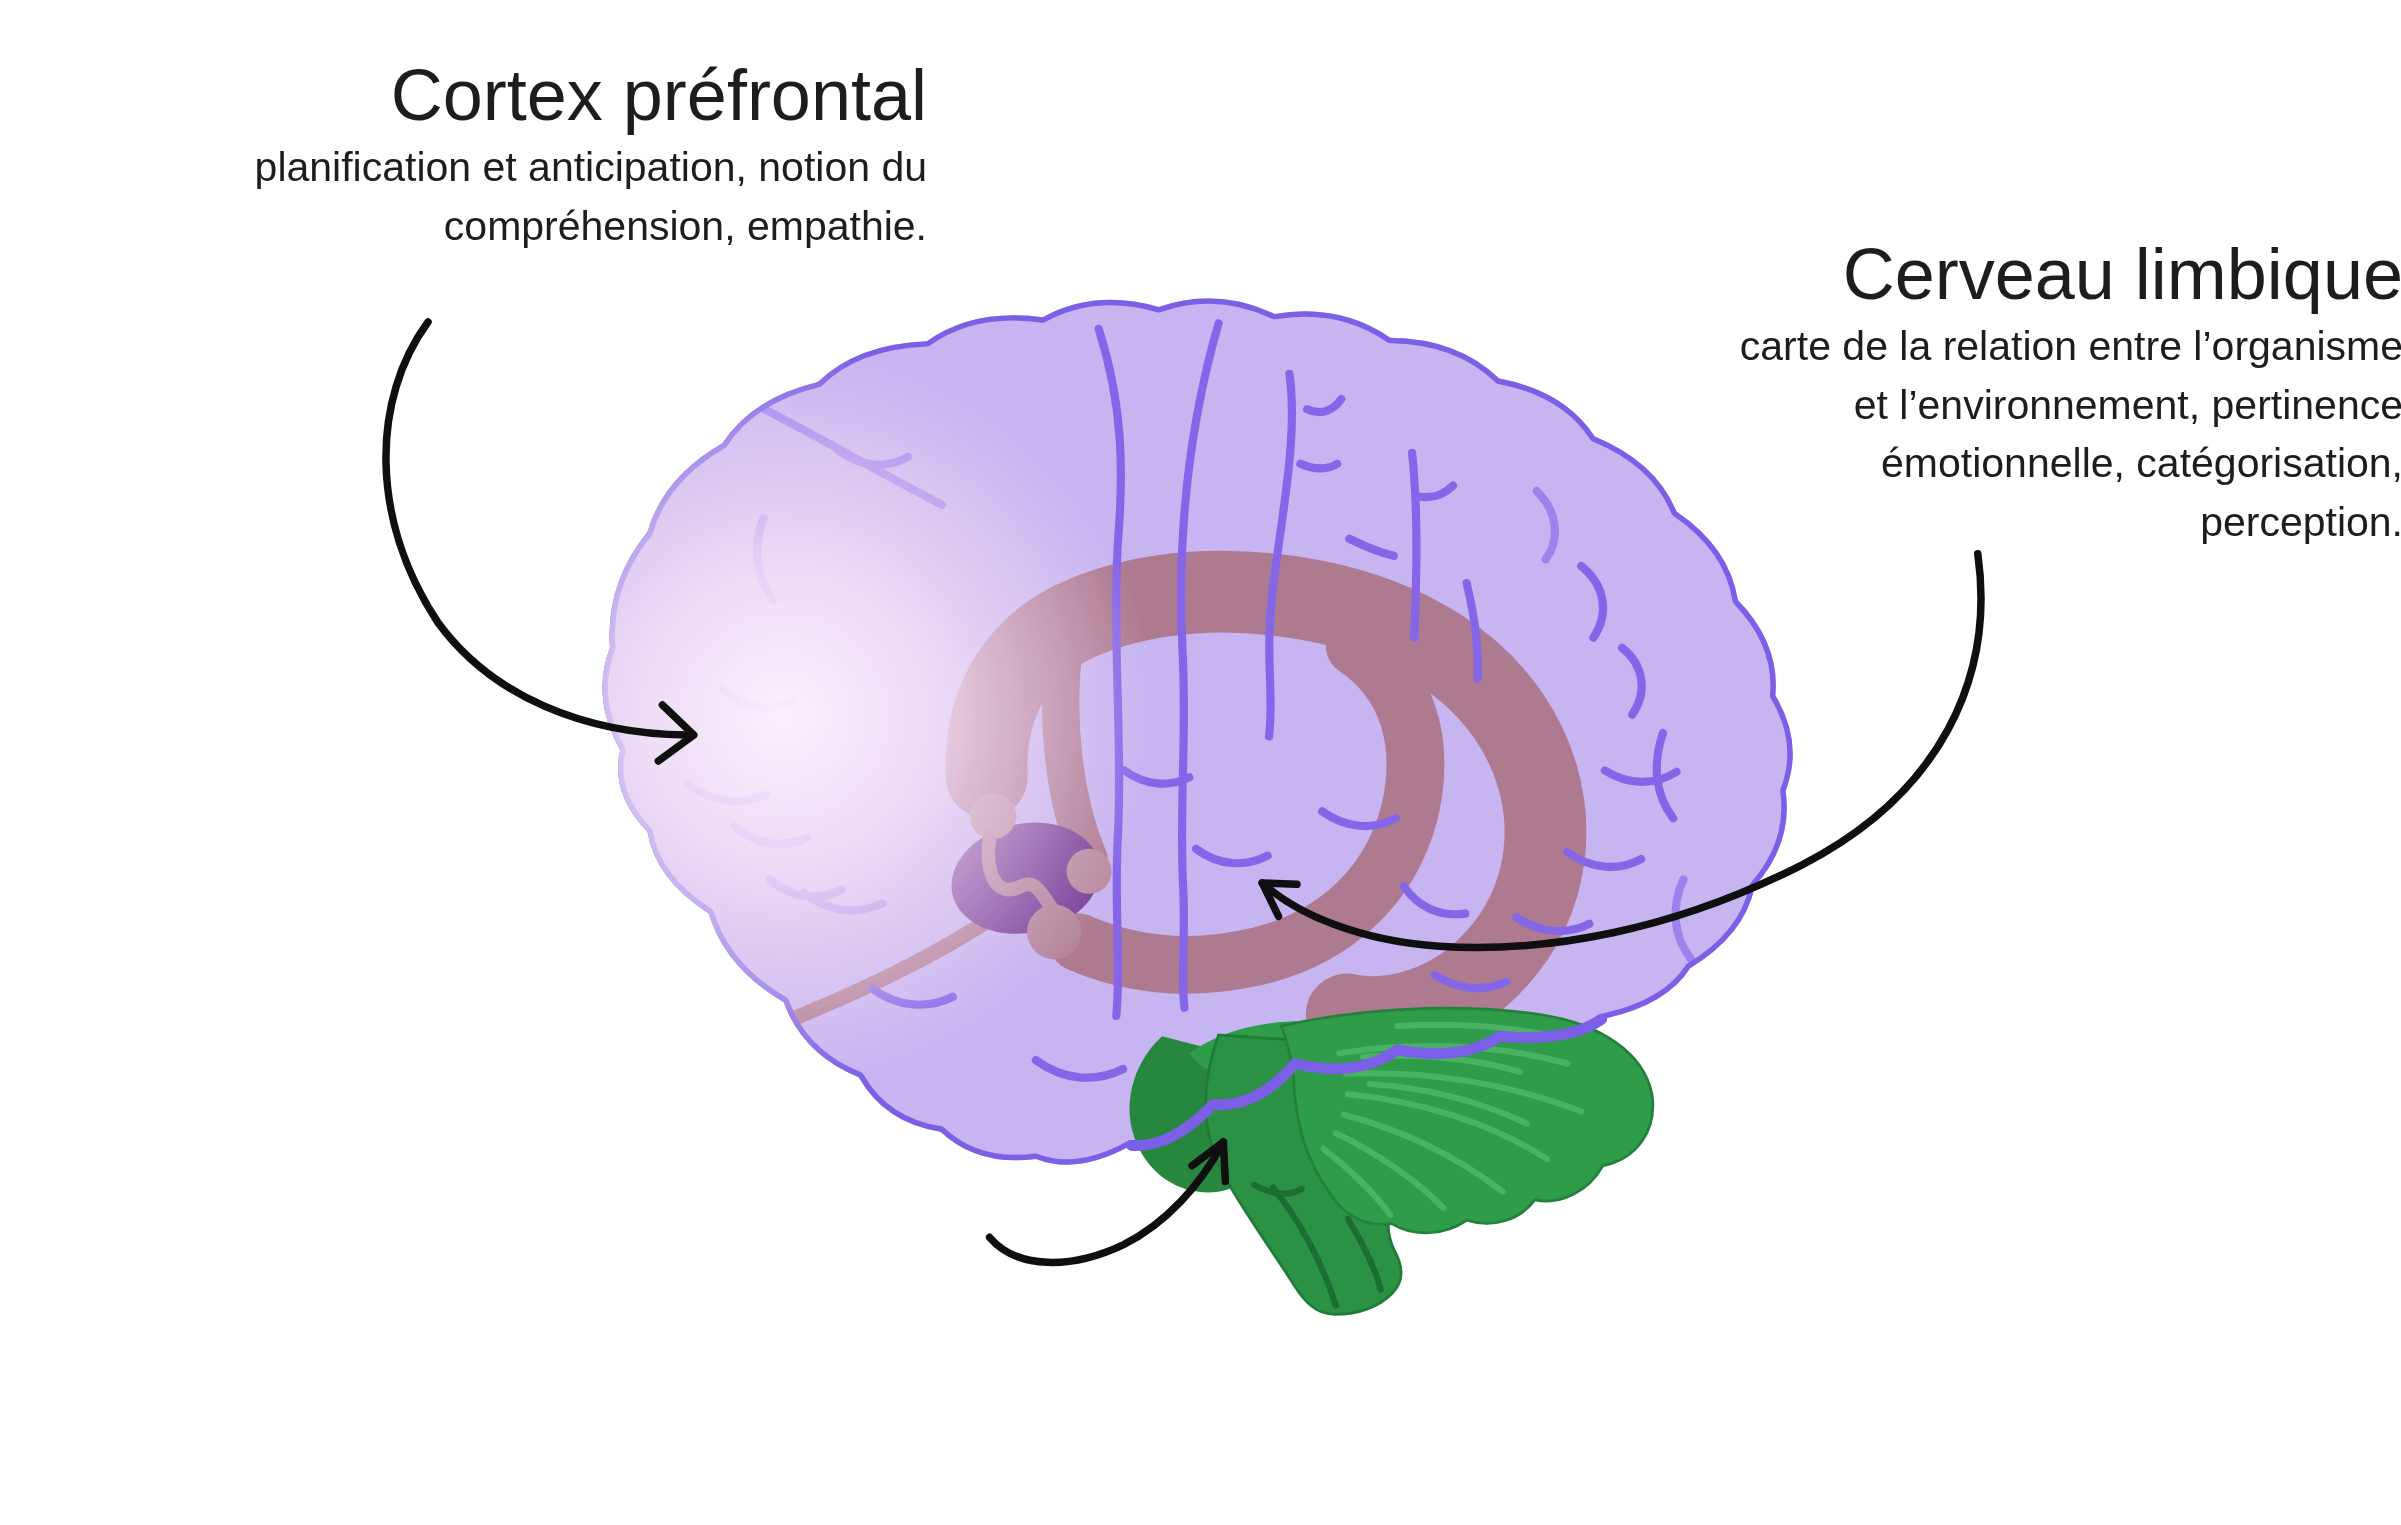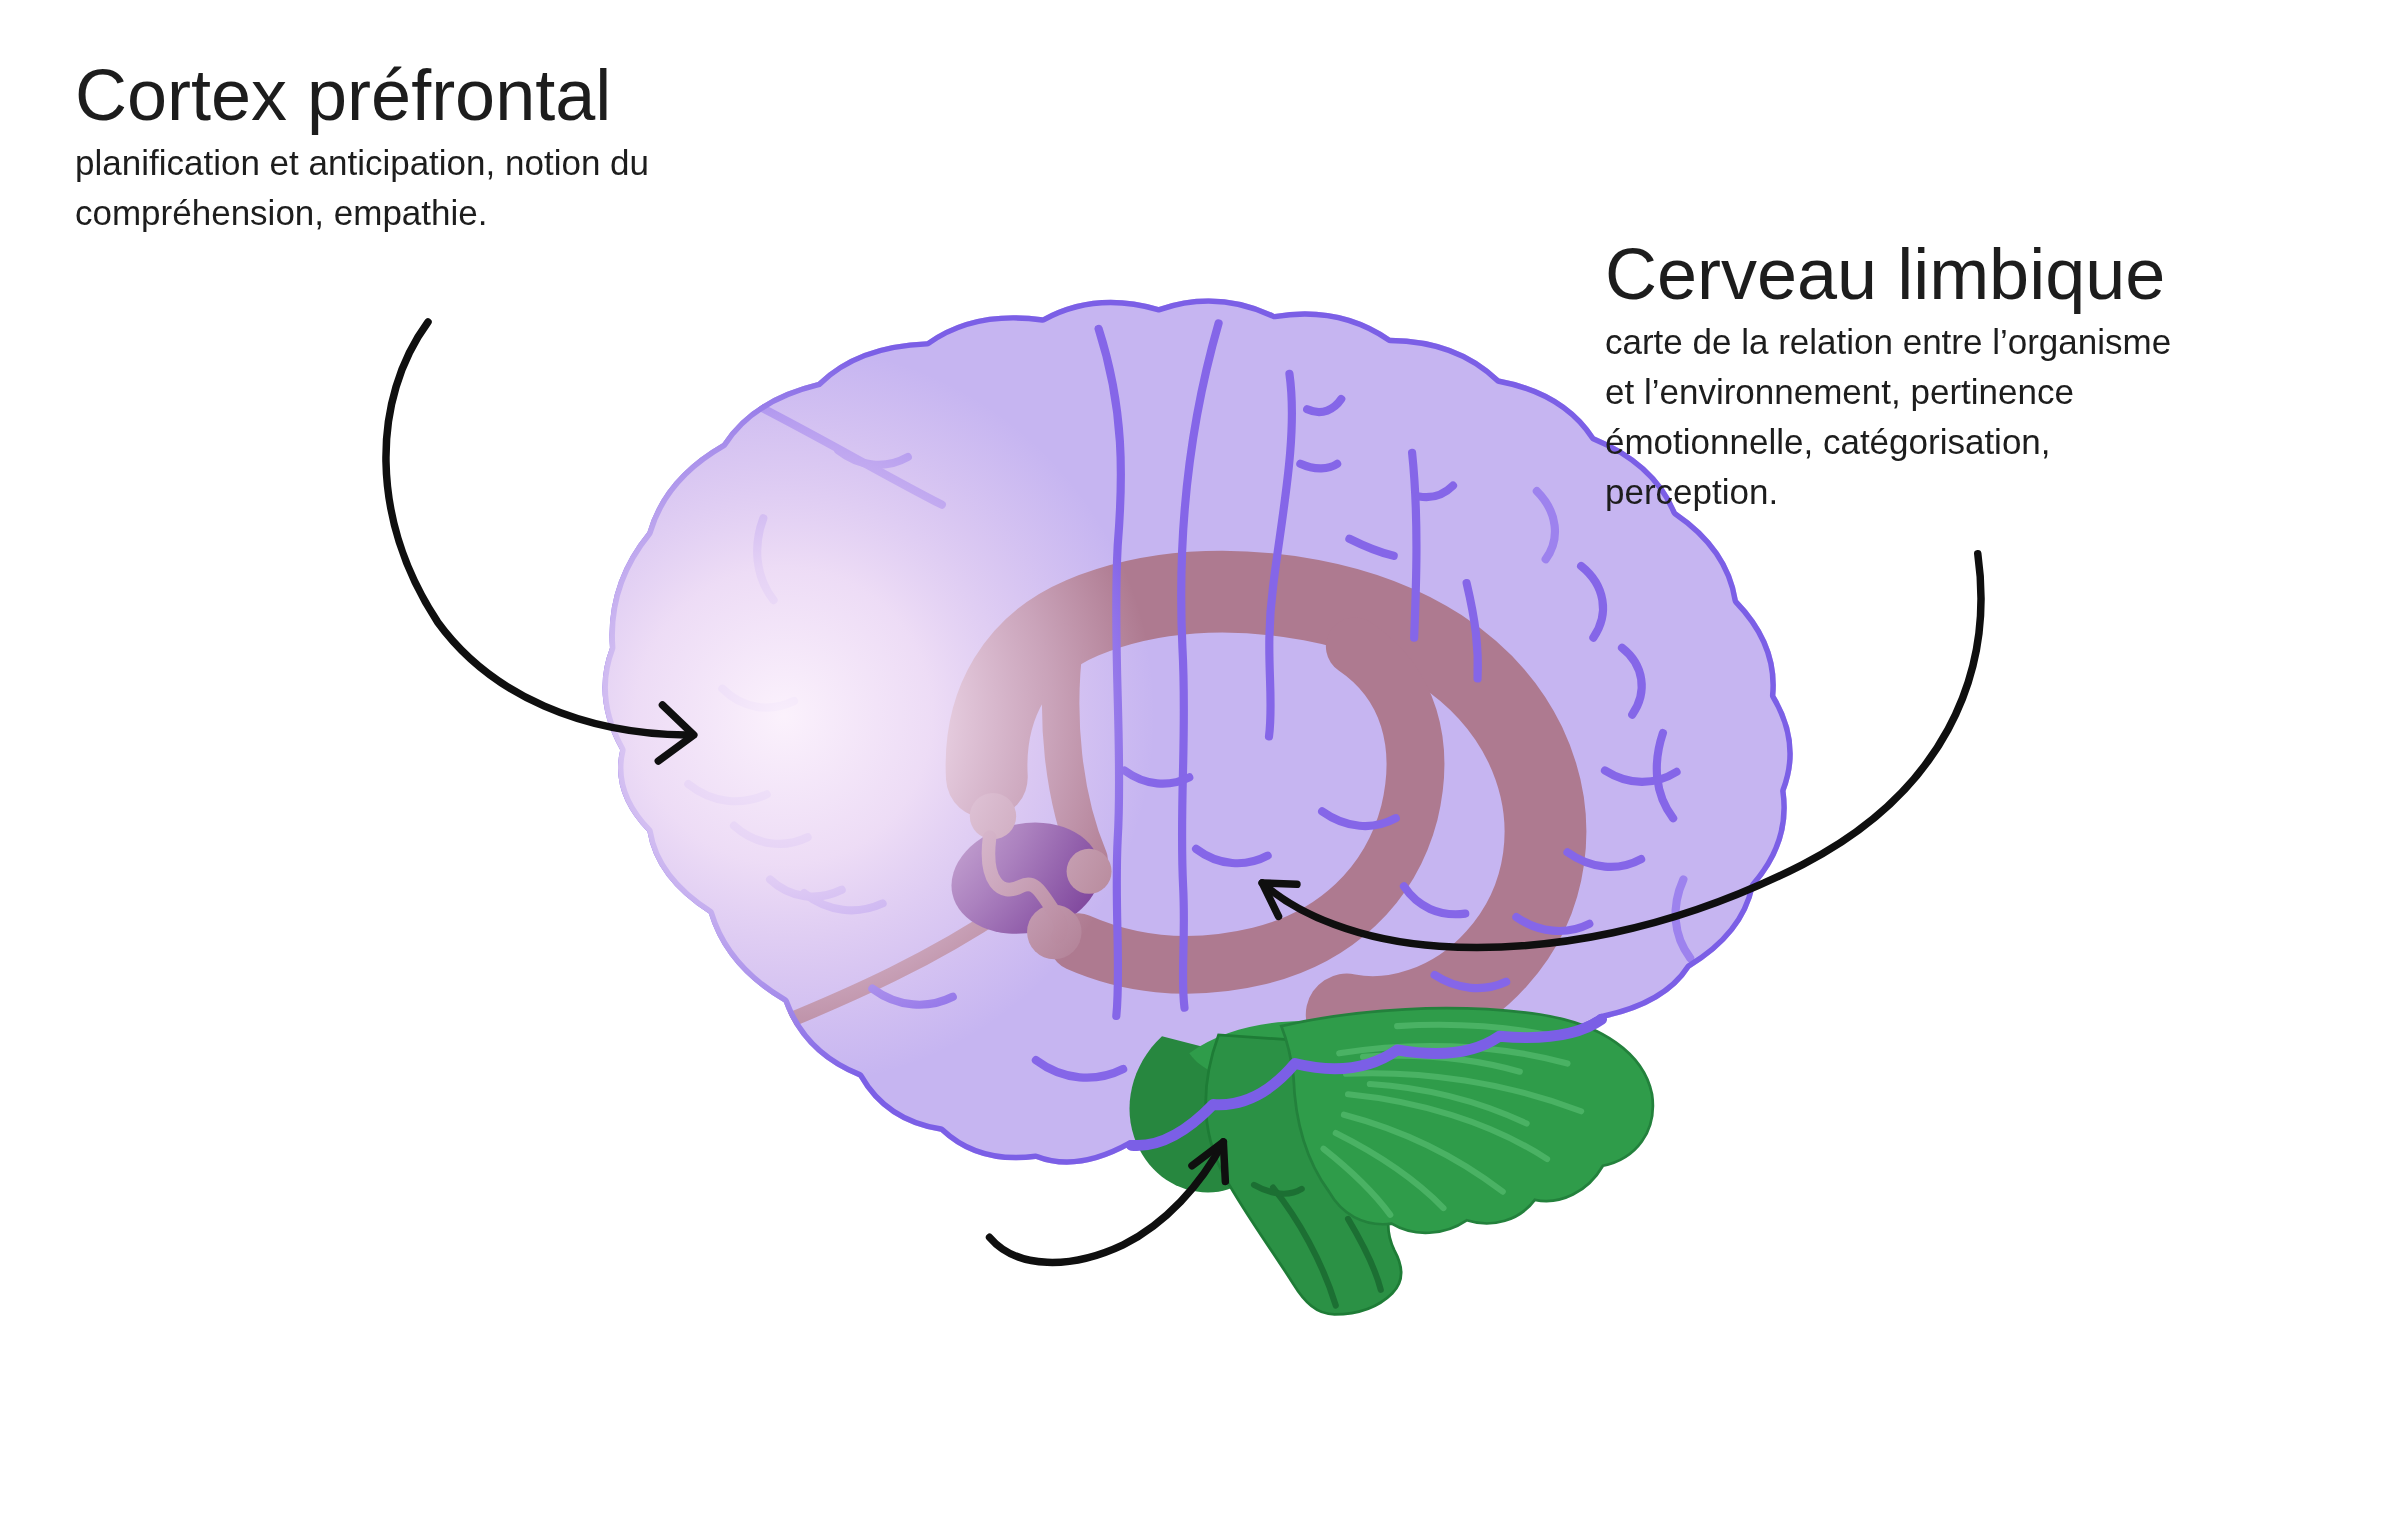--- a/index.html
+++ b/index.html
@@ -5,30 +5,30 @@
   html,body{margin:0;padding:0;background:#ffffff;}
   body{
     position:relative;
     width:2401px;height:1526px;
     overflow:hidden;
     font-family:"Liberation Sans","DejaVu Sans",sans-serif;
     color:var(--text,#1d1d1d);
   }
   .stage{position:absolute;inset:0;}
   svg.brain{position:absolute;left:0;top:0;}
-  .label{position:absolute;text-align:left;}
+  .label{position:absolute;text-align:right;}
   .label .title{
     font-size:72px;
     line-height:1.18;
     font-weight:400;
     white-space:nowrap;
     color:var(--text,#1d1d1d);
   }
   .label .line{
-    font-size:35px;
+    font-size:41px;
     line-height:1.43;
     white-space:nowrap;
     color:var(--text,#1d1d1d);
   }
   #label-cortex   {left:75px;  top:53px;   width:852px;}
   #label-limbique {left:1605px; top:232px;  width:798px;}
   #label-tronc    {left:320px;  top:1224px; width:818px;}
 
   
   .cerebrum-fill{fill:var(--cortex_fill);}

